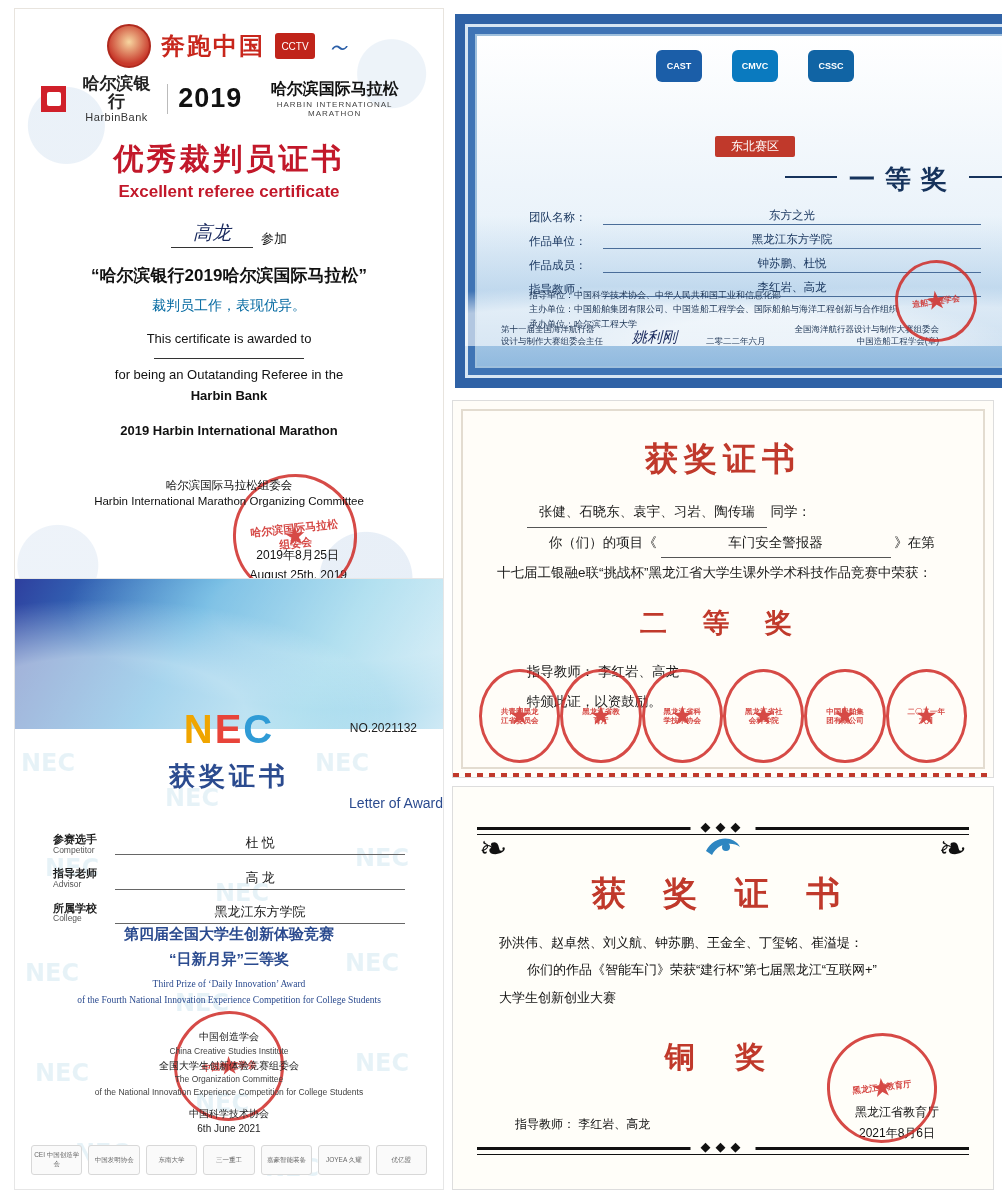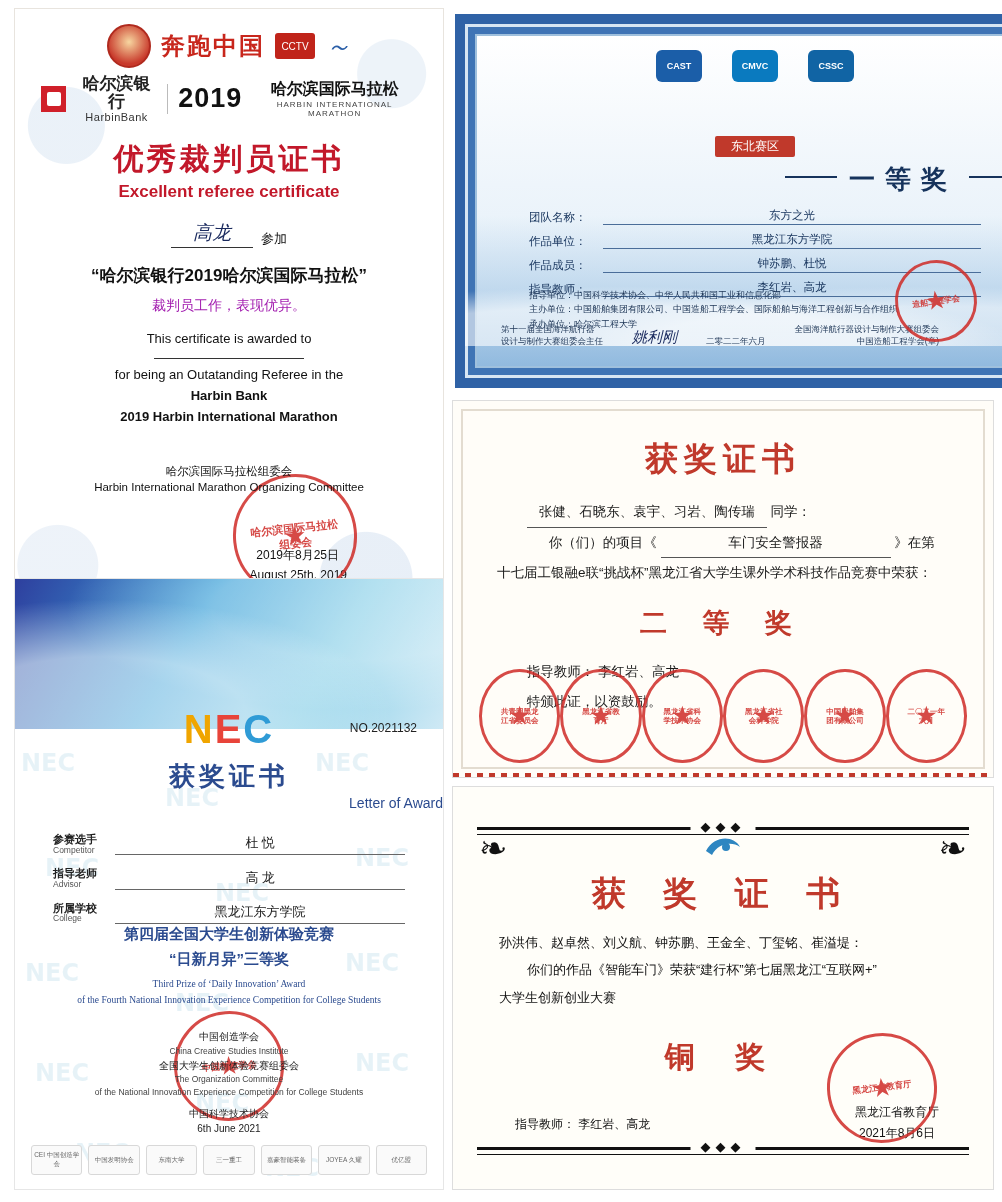--- a/index.html
+++ b/index.html
@@ -43,21 +43,21 @@
   .bank-div{width:1px;height:30px;background:#bbb;}
   .mara-year{font-size:27px;font-weight:bold;color:#111;letter-spacing:1px;}
   .mara-name-cn{font-size:16px;font-weight:bold;color:#111;}
   .mara-name-en{font-size:8px;color:#444;letter-spacing:1px;}
   .title-cn{font-size:30px;font-weight:bold;color:#c2182a;letter-spacing:3px;margin-top:16px;}
   .title-en{font-size:17px;font-weight:bold;color:#c2182a;margin-top:2px;}
   .sign-line{display:flex;align-items:flex-end;justify-content:center;gap:8px;margin-top:18px;}
   .hand-name{font-family:"Liberation Serif",serif;font-size:19px;color:#1a2a5e;border-bottom:1px solid #333;padding:0 22px 1px;font-style:italic;}
   .join{font-size:13px;color:#111;}
   .quote-line{font-size:17px;font-weight:bold;color:#111;margin-top:16px;}
-  .m-line{font-size:14px;color:#a21caf;margin-top:10px;}
+  .m-line{font-size:14px;color:#0369a1;margin-top:10px;}
   .m-line2{font-size:14px;color:#111;margin-top:6px;}
   .en-block{font-size:13px;color:#111;margin-top:16px;}
   .blank-rule{width:150px;height:1px;background:#333;margin:12px auto 8px;}
   .en-b{font-weight:bold;}
   .org-en{font-size:11.5px;color:#111;margin-top:40px;}
   .stamp-red{
     position:absolute;border:3px solid #cf2b27;border-radius:50%;
     color:#cf2b27;display:flex;align-items:center;justify-content:center;
     text-align:center;font-weight:bold;opacity:.85;
   }
@@ -204,21 +204,21 @@
         <div class="join">参加</div>
       </div>
 
       <div class="quote-line">“哈尔滨银行2019哈尔滨国际马拉松”</div>
       <div class="m-line">裁判员工作，表现优异。</div>
 
       <div class="en-block">This certificate is awarded to</div>
       <div class="blank-rule"></div>
       <div class="en-block" style="margin-top:4px">for being an Outatanding Referee in the</div>
       <div class="en-block en-b" style="margin-top:6px">Harbin Bank</div>
-      <div class="en-block en-b" style="margin-top:6px">2019 Harbin International Marathon</div>
+      <div class="en-block en-b" style="margin-top:20px">2019 Harbin International Marathon</div>
 
       <div class="org-en">哈尔滨国际马拉松组委会</div>
       <div class="org-en" style="margin-top:2px">Harbin International Marathon Organizing Committee</div>
     </div>
     <div class="mara-date">2019年8月25日</div>
     <div class="mara-date2">August 25th, 2019</div>
     <div class="stamp-red" id="mara-stamp">
       <span class="stamp-inner">哈尔滨国际马拉松组委会</span>
       <span class="stamp-star-abs">★</span>
     </div>

